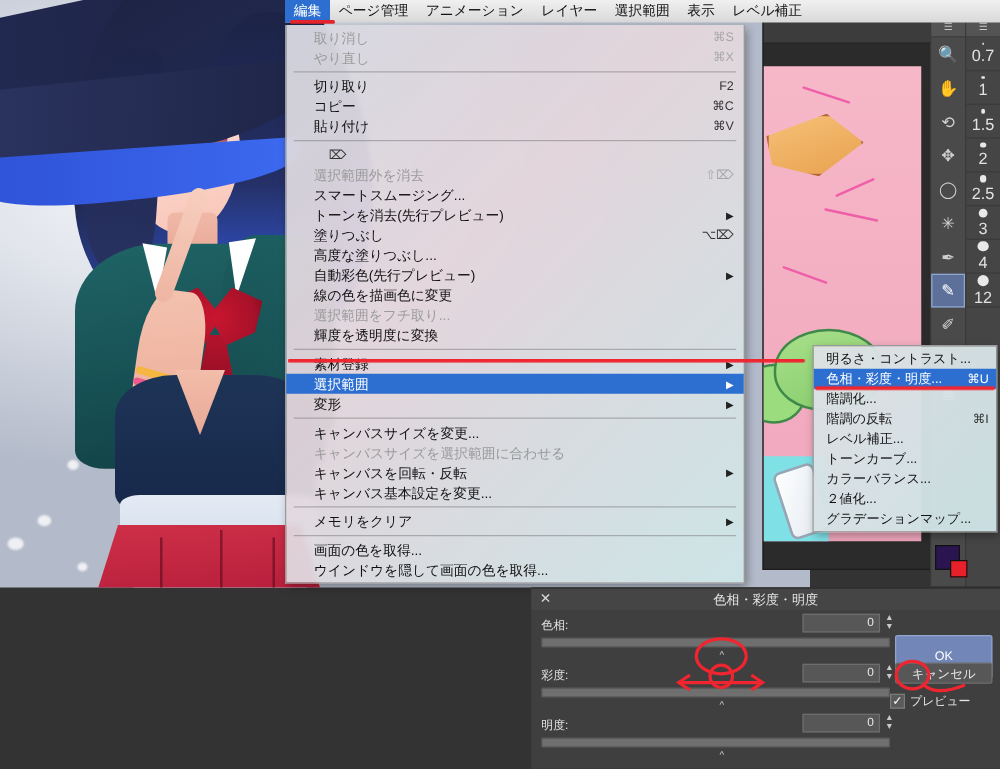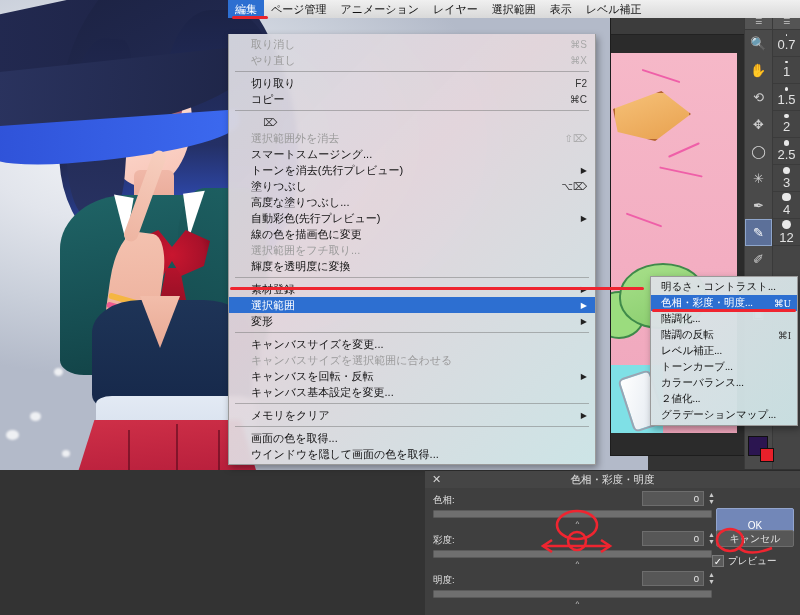--- a/index.html
+++ b/index.html
@@ -199,21 +199,21 @@
     background: linear-gradient(180deg,#f0f0f0,#d9d9d9);
     display: flex; align-items: flex-start; font-size: 11px; color: #111;
   }
   .mb-item { padding: 0 7px; line-height: 18px; position: relative; white-space: nowrap; }
   .mb-item.active { background: #2d6fd1; color: #fff; }
   #mb-underline { position: absolute; left: 232px; top: 16px; width: 36px; height: 2.5px;
                   background: #e8242c; border-radius: 2px; }
 
   
   #edit-menu {
-    position: absolute; left: 228px; top: 34px; width: 368px;
+    position: absolute; left: 228px; top: 20px; width: 368px;
     background: linear-gradient(135deg, rgba(214,216,224,.96) 0%, rgba(228,214,220,.95) 40%, rgba(206,230,232,.95) 100%);
     border: 1px solid #9a9a9a; border-top: none;
     box-shadow: 2px 3px 7px rgba(0,0,0,.35);
     font-size: 11px; color: #111; padding: 2px 0;
     backdrop-filter: blur(2px);
   }
   .mi { display: flex; align-items: center; height: 16px; padding: 0 8px 0 22px; white-space: nowrap; }
   .mi .lbl { flex: 1; }
   .mi .acc { color: #333; font-size: 10px; padding-left: 12px; }
   .mi .arr { font-size: 8px; color: #222; padding-left: 10px; }
@@ -223,21 +223,21 @@
   .mi.hl .acc, .mi.hl .arr { color: #fff; }
   .msep { height: 1px; background: rgba(120,120,120,.5); margin: 3px 6px; }
 
   
   #sub-menu {
     position: absolute; left: 650px; top: 276px; width: 148px;
     background: linear-gradient(135deg, rgba(222,224,228,.97), rgba(205,228,230,.96));
     border: 1px solid #9a9a9a; box-shadow: 2px 3px 7px rgba(0,0,0,.35);
     font-size: 10.5px; color: #111; padding: 2px 0;
   }
-  #sub-menu .mi { padding: 0 6px 0 10px; height: 16px; font-family: Liberation Serif, serif; }
+  #sub-menu .mi { padding: 0 6px 0 10px; height: 16px; }
 
   
   .redline { position: absolute; background: #ef2530; border-radius: 2px; }
 
   
   #dialog {
     position: absolute; left: 425px; top: 470px; width: 375px; height: 145px;
     background: #3f3f3f; border-top: 1px solid #2a2a2a; color: #dcdcdc; font-size: 10px;
   }
   #dlg-title-bar { position: relative; height: 17px; background: #454545;
@@ -425,20 +425,24 @@
       </div>
       <div class="msep"></div>
       <div class="mi">
         <span class="lbl">切り取り</span>
         <span class="acc">F2</span>
       </div>
       <div class="mi">
         <span class="lbl">コピー</span>
         <span class="acc">⌘C</span>
       </div>
+      <div class="mi">
+        <span class="lbl">貼り付け</span>
+        <span class="acc">⌘V</span>
+      </div>
       <div class="msep"></div>
       <div class="mi">
         <span class="acc">⌦</span>
       </div>
       <div class="mi dis">
         <span class="lbl">選択範囲外を消去</span>
         <span class="acc">⇧⌦</span>
       </div>
       <div class="mi">
         <span class="lbl">スマートスムージング...</span>

